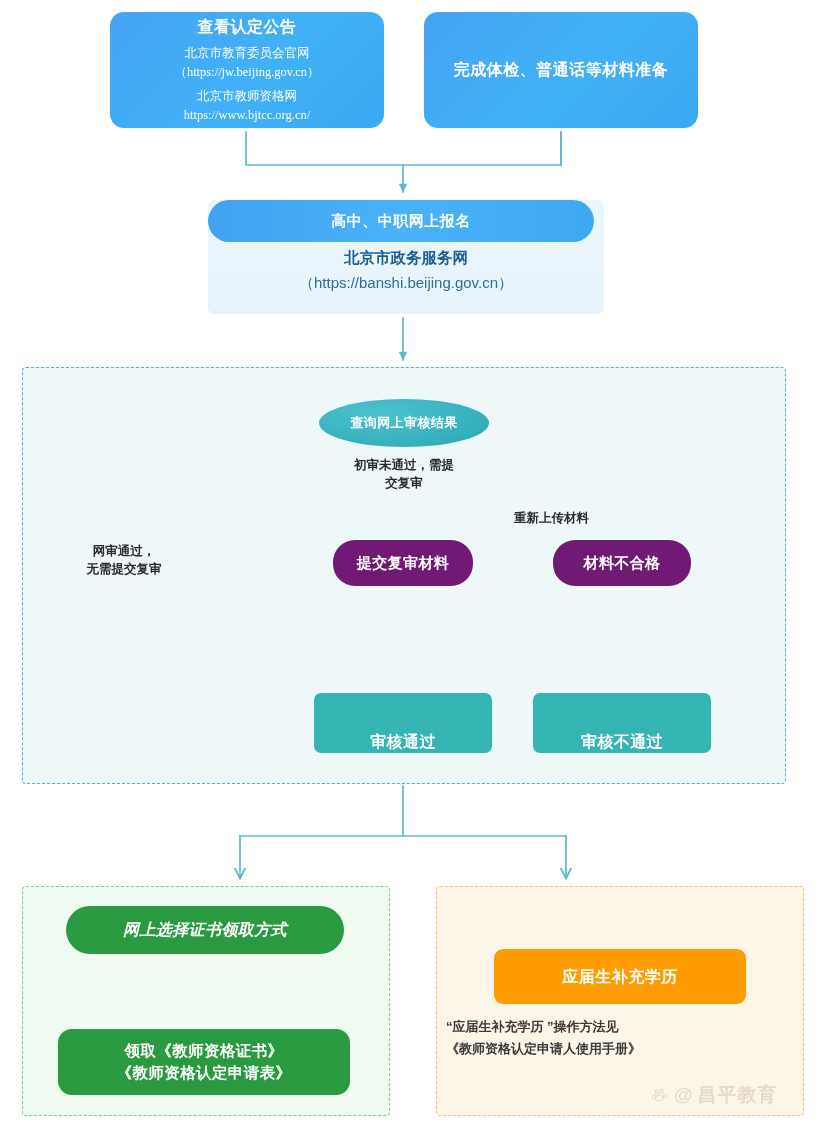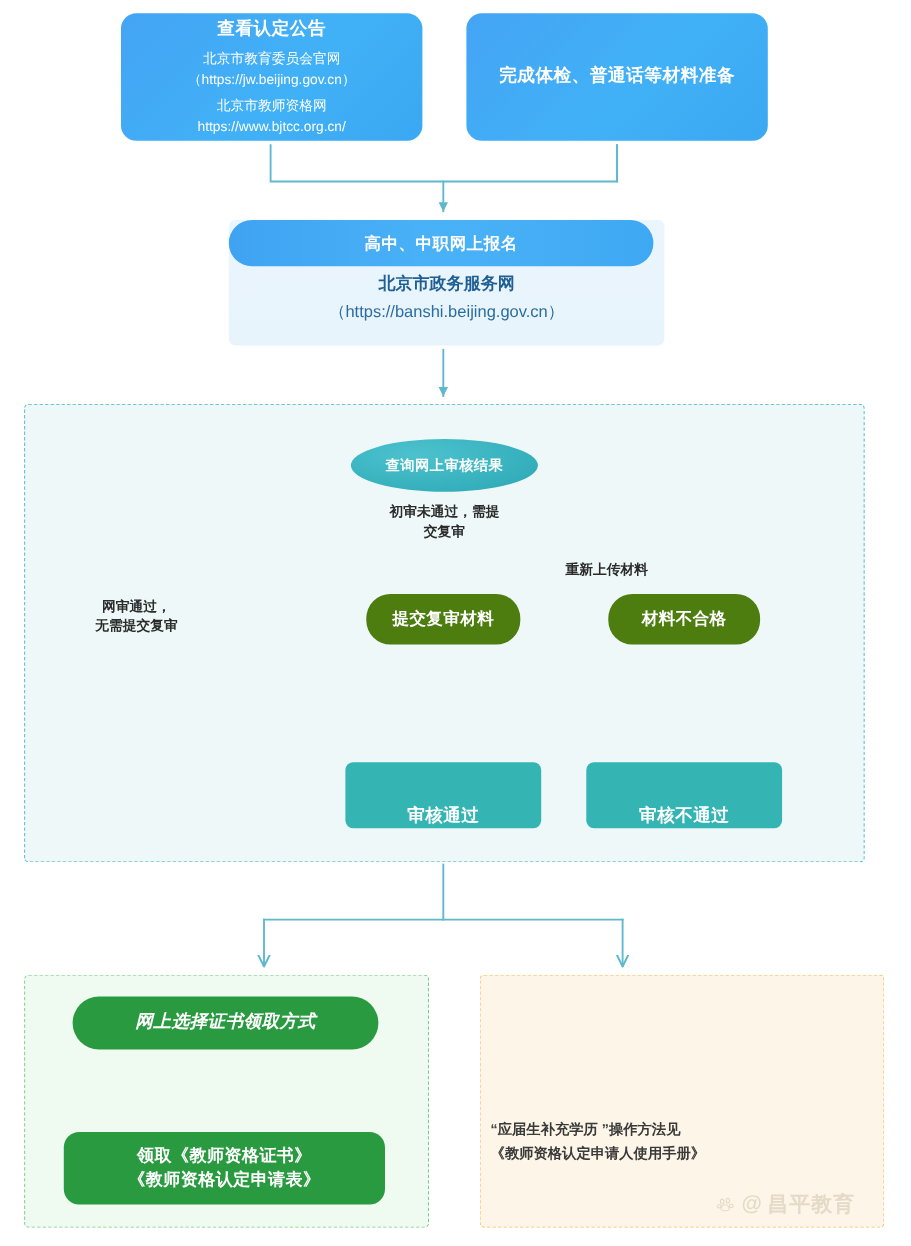--- a/index.html
+++ b/index.html
@@ -42,20 +42,21 @@
   }
 
   
   .blue-box {
     background: linear-gradient(135deg, #44a4f4 0%, #41b1f7 55%, #3aa8f2 100%);
     border-radius: 14px;
   }
   #node-announcement {
     left: 110px; top: 12px; width: 274px; height: 116px;
     padding: 10px 8px;
+    font-family: Liberation Serif, serif;
   }
   #node-announcement .title {
     font-size: 16px;
     font-weight: bold;
     margin-bottom: 7px;
     letter-spacing: 0.5px;
   }
   #node-announcement .sub-line {
     font-size: 12.5px;
     line-height: 1.5;
@@ -117,21 +118,21 @@
   #node-query {
     left: 319px; top: 399px; width: 170px; height: 48px;
     background: radial-gradient(ellipse at 35% 30%, #4dc2cf 0%, #34afbb 70%, #2ba3b1 100%);
     border-radius: 50%;
     font-size: 13px;
     font-weight: bold;
     letter-spacing: 0.4px;
   }
 
   .teal-pill {
-    background: #4d7c0f;
+    background: #701a75;
     border-radius: 22px;
     font-size: 15px;
     font-weight: bold;
     letter-spacing: 0.4px;
     font-family: Liberation Serif, serif;
   }
   #node-resubmit { left: 333px; top: 540px; width: 140px; height: 46px; }
   #node-reject   { left: 553px; top: 540px; width: 138px; height: 46px; }
 
   .teal-rect {
@@ -344,20 +345,23 @@
     <span>网上选择证书领取方式</span>
   </div>
 
   <div class="node green-pill" id="node-receive-cert">
     <span>领取《教师资格证书》</span>
     <span>《教师资格认定申请表》</span>
   </div>
 
   <div id="panel-supplement"></div>
 
+  <div class="node" id="node-supplement">
+    <span>应届生补充学历</span>
+  </div>
 
   <div id="supplement-note">
     <div>“应届生补充学历 ”操作方法见</div>
     <div>《教师资格认定申请人使用手册》</div>
   </div>
 
   <div id="watermark">
     <span class="wm-icon">
       <svg viewBox="0 0 24 24" width="19" height="19" fill="none" stroke="#e3d9c6" stroke-width="1.3">
         <ellipse cx="7" cy="8" rx="2" ry="2.8"></ellipse>

